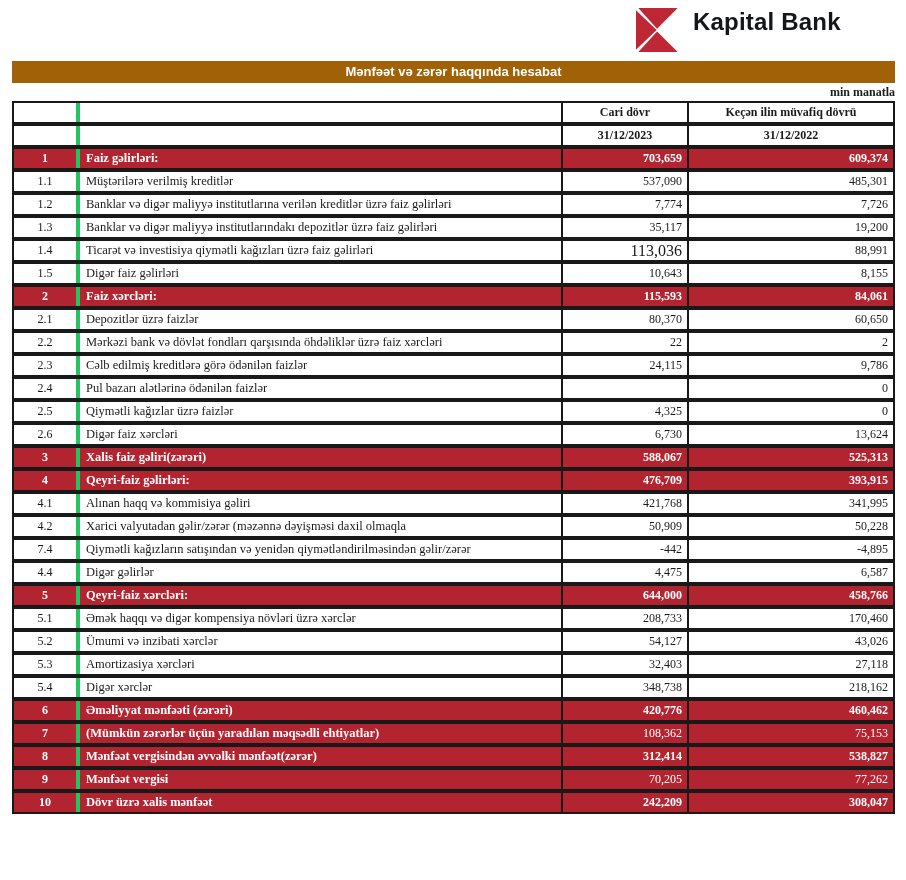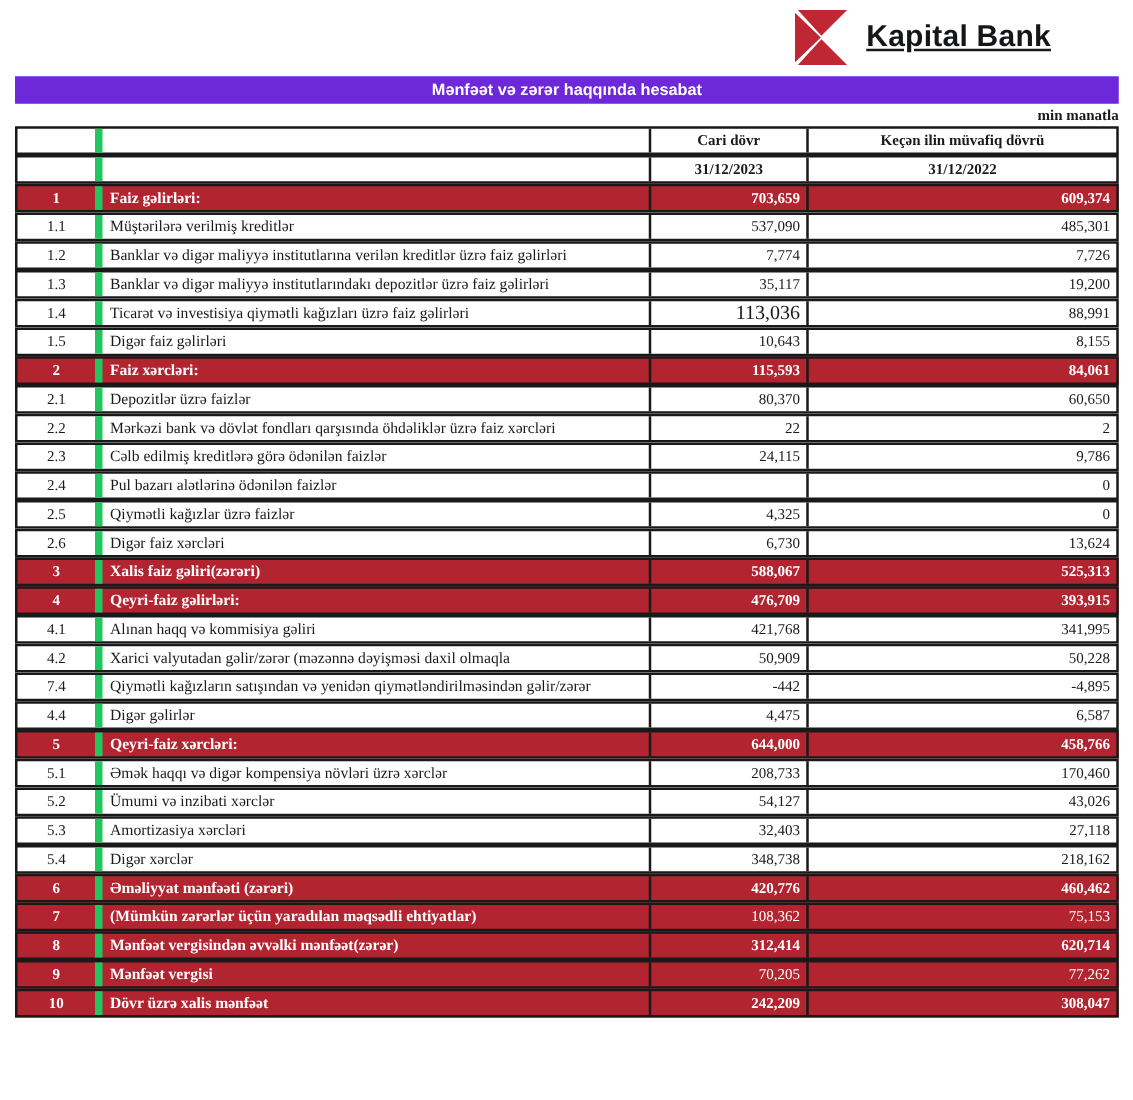--- a/index.html
+++ b/index.html
@@ -1,37 +1,37 @@
 <!DOCTYPE html>
 <html><head>
 <meta charset="utf-8">
 <style>
   html,body{margin:0;padding:0;background:#fff;}
   body{width:906px;height:880px;overflow:hidden;font-family:"Liberation Serif",serif;color:#1a1a1a;}
   .page{width:906px;}
 
   
   .header{position:relative;height:61px;}
-  .logo-wrap{position:absolute;left:636px;top:8px;display:flex;align-items:center;text-decoration:underline;}
+  .logo-wrap{position:absolute;left:636px;top:8px;display:flex;}
   .logo-mark{width:44px;height:44px;display:block;}
   .brand-name{margin-left:13px;font-family:"Liberation Sans",sans-serif;font-weight:700;font-size:24px;color:#14161a;letter-spacing:0.2px;}
 
   
-  .banner{margin:0 11px 0 12px;height:22px;background:#6d28d9;color:#fff;text-align:center;
+  .banner{margin:0 11px 0 12px;height:22px;background:#a16207;color:#fff;text-align:center;
           font-family:"Liberation Sans",sans-serif;font-weight:700;font-size:13px;line-height:22px;}
   .unit-note{margin:0 11px 0 12px;height:18px;line-height:18px;text-align:right;font-weight:700;font-size:12px;}
 
   
   .rtable{margin:0 11px 0 12px;}
   .t-row{display:flex;height:23px;margin-bottom:0;border:2px solid #191919;box-sizing:border-box;background:#fff;}
   .cell{display:flex;align-items:center;box-sizing:border-box;overflow:hidden;white-space:nowrap;}
   .c-num{width:62px;justify-content:center;font-size:12px;}
-  .c-desc{flex:1;border-left:6px solid #22c55e;padding:0 4px 0 6px;font-size:12.5px;}
+  .c-desc{flex:1;border-left:4px solid #22c55e;padding:0 4px 0 6px;font-size:12.5px;}
   .c-cur{width:126px;border-left:2px solid #191919;justify-content:flex-end;padding-right:5px;font-size:12px;}
-  .c-prev{width:248px;border-left:2px solid #191919;justify-content:flex-end;padding-right:5px;font-size:12px;}
+  .c-prev{width:206px;border-left:2px solid #191919;justify-content:flex-end;padding-right:5px;font-size:12px;}
   .t-head .c-cur,.t-head .c-prev{justify-content:center;font-weight:700;padding-right:0;}
   .section{background:#b32431;}
   .section .cell{color:#fff;font-weight:700;}
   .thinval .c-cur,.thinval .c-prev{font-weight:400;}
   .bigcur .c-cur{font-size:16px;}
 </style>
 </head>
 <body>
 
 <div class="page">
@@ -220,21 +220,21 @@
         <div class="t-row section thinval">
           <div class="cell c-num">7</div>
           <div class="cell c-desc">(Mümkün zərərlər üçün yaradılan məqsədli ehtiyatlar)</div>
           <div class="cell c-cur">108,362</div>
           <div class="cell c-prev">75,153</div>
         </div>
         <div class="t-row section">
           <div class="cell c-num">8</div>
           <div class="cell c-desc">Mənfəət vergisindən əvvəlki mənfəət(zərər)</div>
           <div class="cell c-cur">312,414</div>
-          <div class="cell c-prev">620,714</div>
+          <div class="cell c-prev">538,827</div>
         </div>
         <div class="t-row section thinval">
           <div class="cell c-num">9</div>
           <div class="cell c-desc">Mənfəət vergisi</div>
           <div class="cell c-cur">70,205</div>
           <div class="cell c-prev">77,262</div>
         </div>
         <div class="t-row section">
           <div class="cell c-num">10</div>
           <div class="cell c-desc">Dövr üzrə xalis mənfəət</div>

